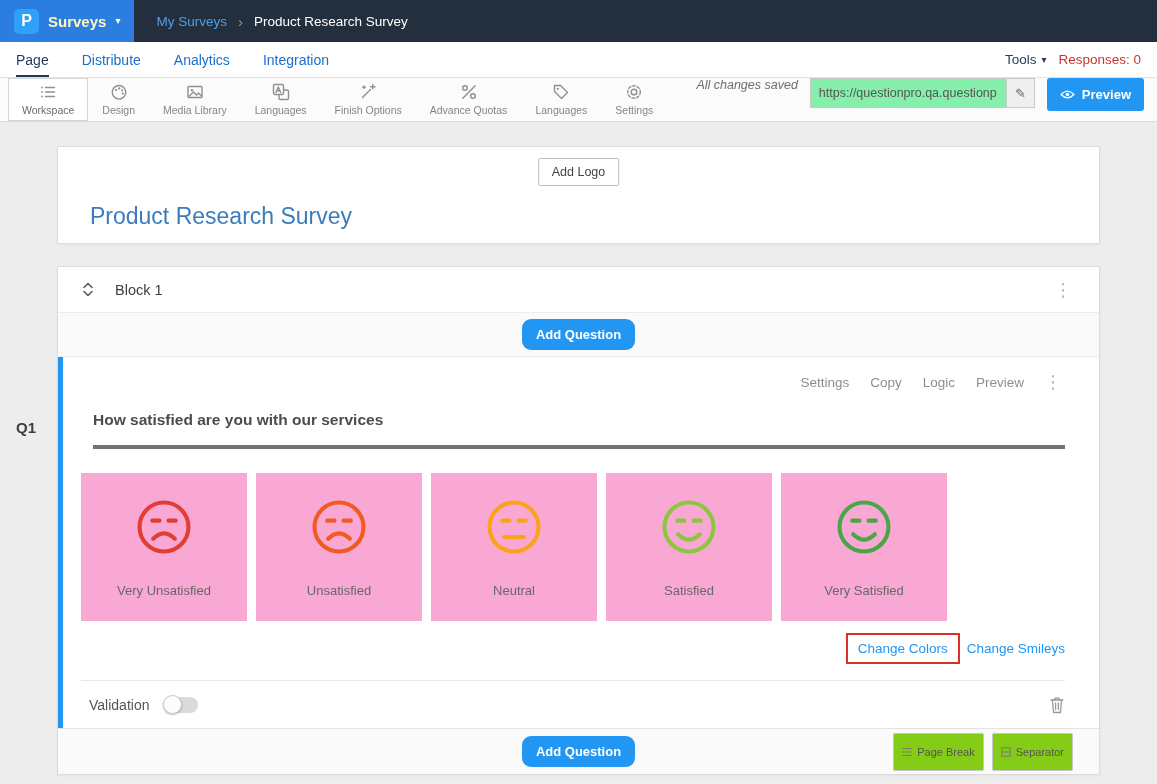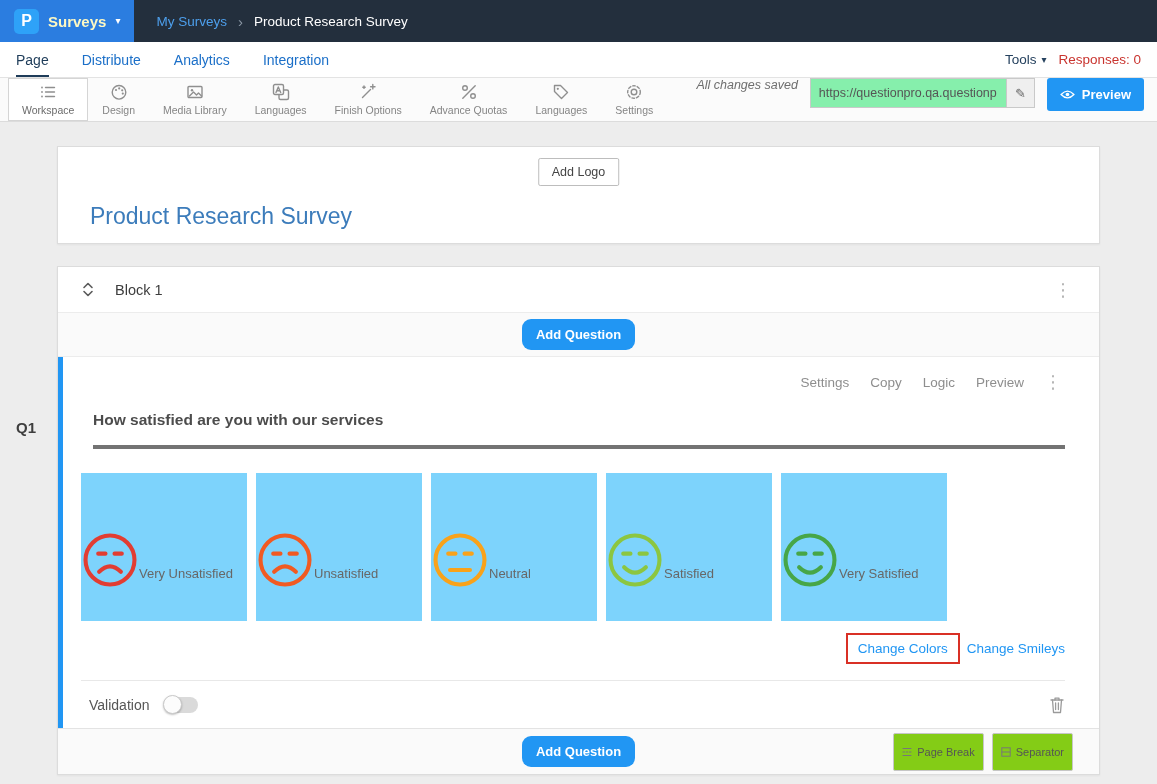--- a/index.html
+++ b/index.html
@@ -75,21 +75,21 @@
 
   .question { position:relative; border-left:5px solid #2196f3; background:#fff; padding:12px 34px 0 18px; }
   .q-id { position:absolute; left:-47px; top:62px; font-size:15px; font-weight:bold; color:#3e3e3e; }
   .q-actions { display:flex; justify-content:flex-end; align-items:center; gap:21px; color:#8e8e8e;
                font-size:13.5px; padding-top:4px; }
   .q-action { cursor:pointer; }
   .q-actions .kebab { margin-left:-4px; }
   .q-title { margin:20px 0 0 12px; font-size:15.5px; font-weight:bold; color:#4c4c4c;
              padding-bottom:16px; border-bottom:4px solid #737373; }
   .options { display:flex; gap:9px; margin-top:24px; }
-  .opt { width:166px; height:148px; background:#7dd3fc; display:flex; align-items:center;
+  .opt { width:166px; height:148px; background:#f9a8d4; display:flex; flex-direction:column; align-items:center;
          padding-top:25px; cursor:pointer; }
   .opt-label { margin-top:27px; font-size:13px; color:#676767; }
   .links-row { display:flex; justify-content:flex-end; align-items:center; gap:7px; margin-top:12px; }
   .link-blue { color:#2196f3; font-size:13.5px; cursor:pointer; }
   .annotated { border:2px solid #d93025; padding:6px 10px; }
   .validation-row { display:flex; align-items:center; margin-top:16px; border-top:1px solid #e8e8e8;
                     height:48px; padding:0 0 0 8px; }
   .validation-label { font-size:14px; color:#565656; }
   .toggle { width:34px; height:16px; background:#dadada; border-radius:9px; position:relative; margin-left:15px; cursor:pointer; }
   .knob { position:absolute; left:-1px; top:-2px; width:19px; height:19px; background:#fcfcfc;

